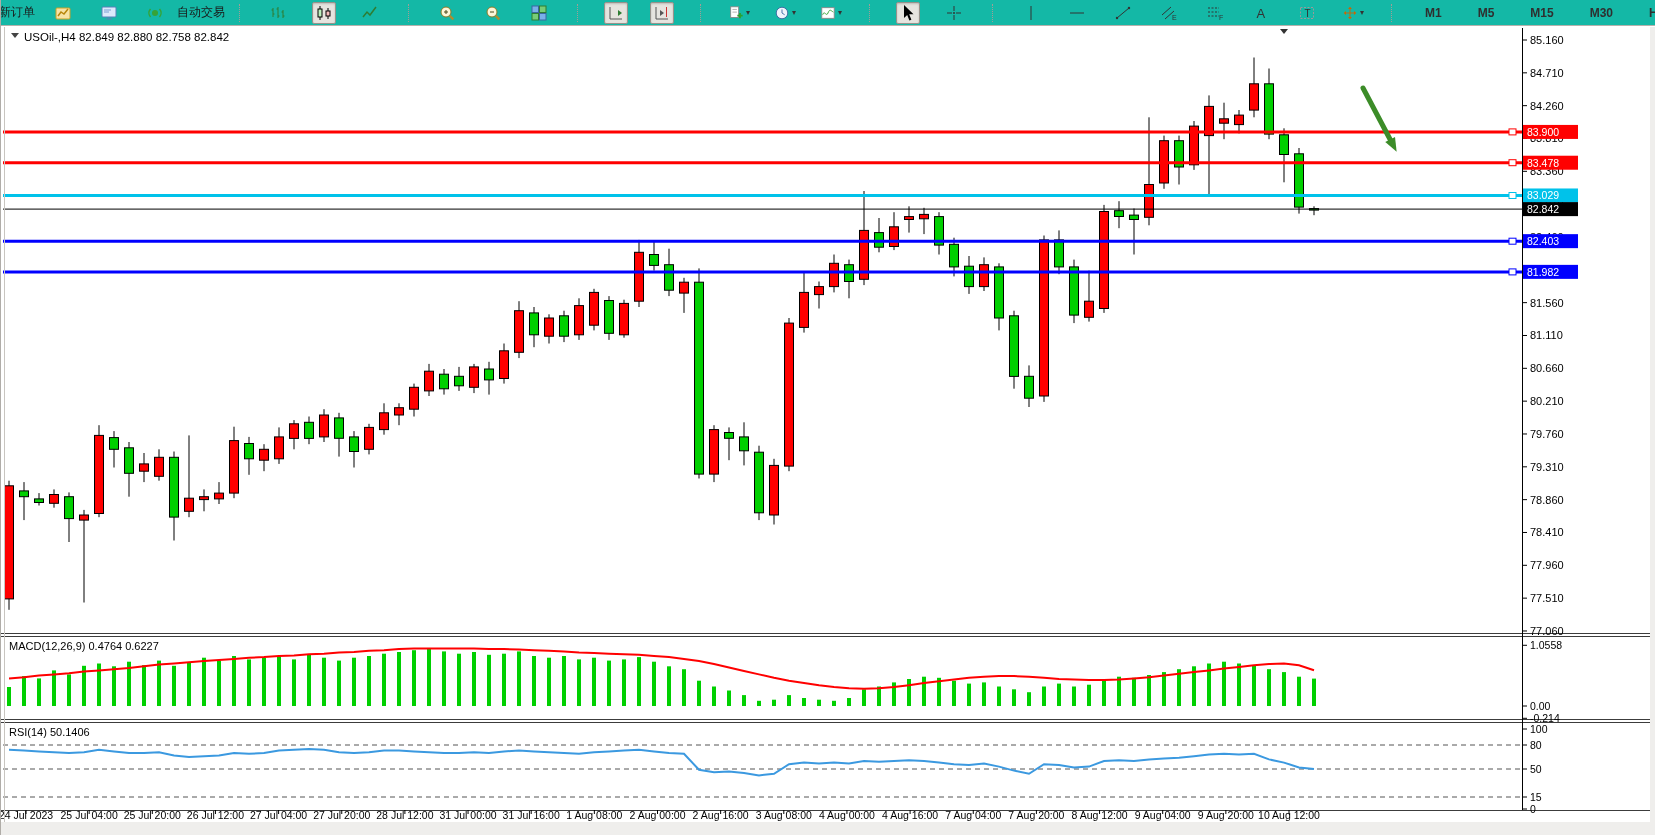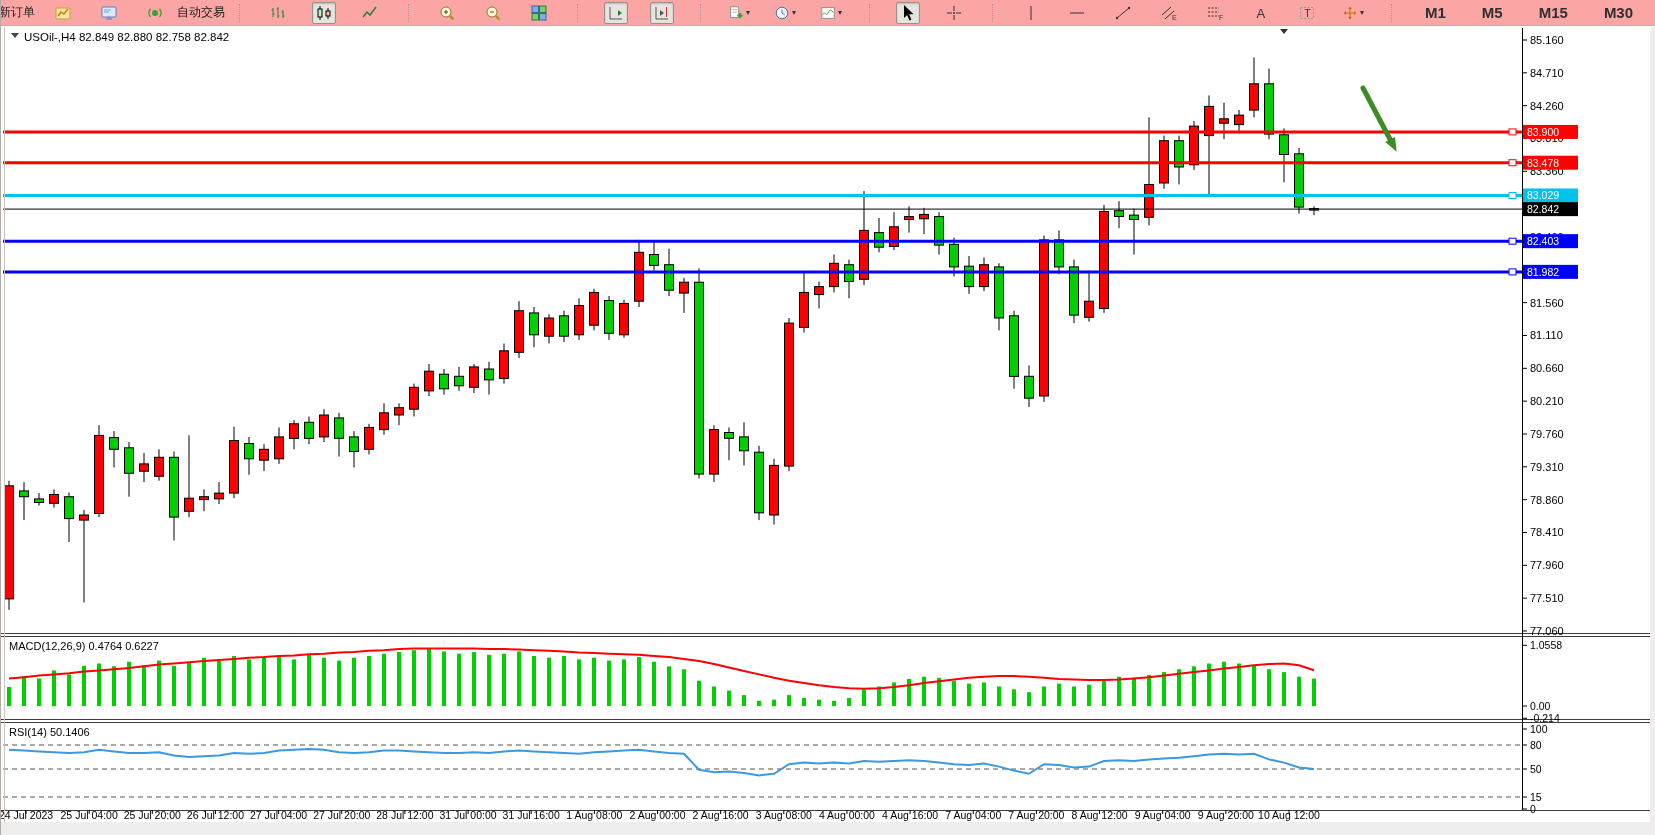--- a/index.html
+++ b/index.html
@@ -1,24 +1,24 @@
 <!DOCTYPE html>
 <html><head>
 <meta charset="utf-8">
 <style>
   html,body{margin:0;padding:0;background:#d8d5d0;font-family:"Liberation Sans",sans-serif;}
   #app{position:relative;width:1655px;height:835px;background:#ffffff;overflow:hidden;border-left:1px solid #b0ada8;}
-  #toolbar{position:absolute;top:0;left:0;width:1655px;height:26px;background:#fca5a5;border-bottom:1px solid #b5b2ac;display:flex;align-items:center;padding:0 3px;box-sizing:border-box;z-index:5;gap:20px;}
+  #toolbar{position:absolute;top:0;left:0;width:1655px;height:26px;background:#14b8a6;border-bottom:1px solid #b5b2ac;display:flex;align-items:center;padding:0 3px;box-sizing:border-box;z-index:5;gap:20px;}
   .tb-btn{height:22px;min-width:24px;display:flex;align-items:center;justify-content:center;border:1px solid transparent;border-radius:2px;margin:0 1px;box-sizing:border-box;cursor:default;}
   .tb-btn.active{background:#e6e4df;border-color:#96928b;box-shadow:inset 0 1px 2px rgba(0,0,0,0.18);}
   .tb-btn .lbl{font-size:12px;color:#1a1a1a;padding:0 3px;white-space:nowrap;}
   .tb-btn svg{display:block;}
   .caret{font-size:8px;color:#333;margin-left:2px;}
   .tb-sep{width:1px;height:18px;border-left:1px dotted #a19d96;margin:0 5px;}
-  .tb-tf{font-size:15px;font-weight:bold;color:#2f2f2f;padding:3px 6px;margin:0 1px;border:1px solid transparent;border-radius:2px;cursor:default;}
+  .tb-tf{font-size:12px;font-weight:bold;color:#2f2f2f;padding:3px 6px;margin:0 1px;border:1px solid transparent;border-radius:2px;cursor:default;}
   .tb-tf.active{background:#eae8e4;border-color:#96928b;box-shadow:inset 0 1px 2px rgba(0,0,0,0.22);margin-top:27px;}
   .tb-right{margin-left:auto;display:flex;align-items:center;padding-right:8px;}
   .chat-wrap{position:relative;margin-left:10px;}
   .noti-badge{position:absolute;top:-4px;right:-6px;background:#e03325;color:#fff;font-size:9px;font-weight:bold;border-radius:50%;width:13px;height:13px;display:flex;align-items:center;justify-content:center;border:1px solid #fff;}
   #chart-svg{position:absolute;top:0;left:0;}
   text{font-family:"Liberation Sans",sans-serif;}
 </style>
 </head>
 <body>
 

